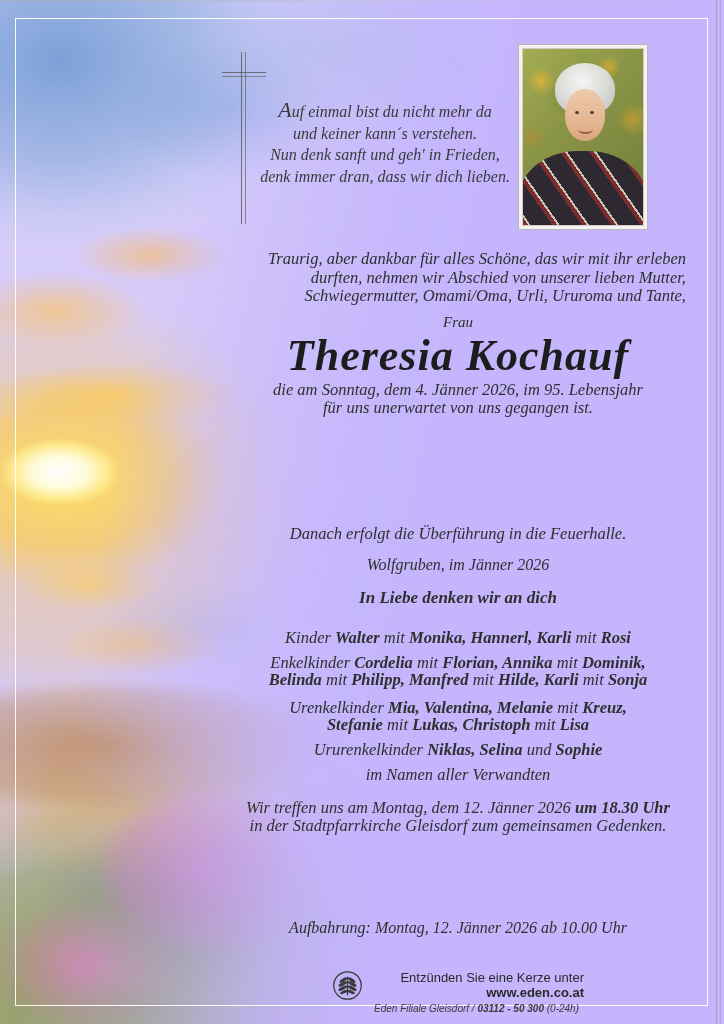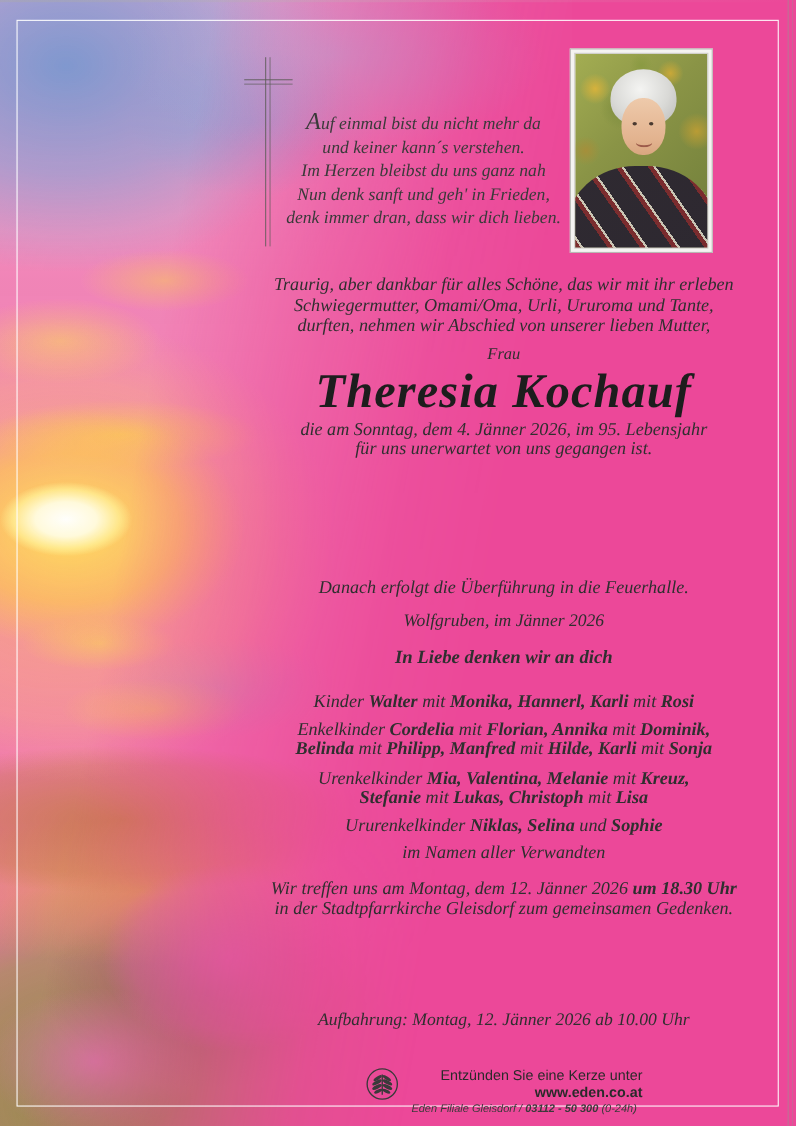--- a/index.html
+++ b/index.html
@@ -1,18 +1,18 @@
 <!DOCTYPE html>
 <html><head>
 <meta charset="utf-8">
 <style>
   html,body{margin:0;padding:0;background:#e9e9e7;}
   .page{
     position:relative; width:724px; height:1024px; margin:0 auto;
-    background:#ec4899; overflow:hidden;
+    background:#c4b5fd; overflow:hidden;
     font-family:"Liberation Serif", serif; color:#2f2f2f;
   }
   
   .landscape{
     position:absolute; left:0; top:0; width:520px; height:1024px;
     background-image:
       radial-gradient(ellipse 80px 45px at 60px 472px, rgba(255,255,255,0.98) 0%, rgba(255,252,225,0.95) 35%, rgba(255,240,150,0.75) 60%, rgba(255,235,130,0) 75%),
       radial-gradient(ellipse 220px 150px at 65px 480px, rgba(255,225,95,0.9) 0%, rgba(255,205,75,0.55) 45%, rgba(255,195,70,0) 72%),
       radial-gradient(ellipse 330px 280px at 60px 500px, rgba(252,200,90,0.5) 0%, rgba(252,205,100,0.26) 55%, rgba(252,205,100,0) 75%),
       radial-gradient(ellipse 180px 45px at 110px 395px, rgba(250,200,80,0.7) 0%, rgba(250,200,80,0) 70%),
@@ -98,21 +98,21 @@
     position:absolute; left:-8px; right:-8px; bottom:-4px; height:78px;
     border-radius:46% 46% 0 0 / 72% 72% 0 0;
     background:
       repeating-linear-gradient(55deg, rgba(42,36,48,0.95) 0 9px, rgba(122,34,44,0.9) 9px 13px, rgba(216,208,200,0.85) 13px 15px, rgba(42,36,48,0.95) 15px 24px);
   }
   
   .txt{ position:absolute; text-align:center; font-style:italic; z-index:3; }
   .col{ left:230px; width:456px; }
   .poem{ left:250px; top:99px; width:270px; font-size:16px; line-height:21.5px; color:#3a3a3a; }
   .poem-line:first-child::first-letter{ font-size:22px; }
-  .intro{ top:250px; font-size:16.5px; line-height:18.6px; }
+  .intro{ top:250px; font-size:16.5px; line-height:18.6px;text-align:right; }
   .frau{ top:314px; font-size:15px; }
   .name{ top:331px; font-size:44px; line-height:50px; font-weight:bold; color:#1d1d1d; letter-spacing:1px; }
   .died{ top:381px; font-size:16.5px; line-height:18.3px; }
   .farewell{ top:451px; font-size:16.5px; line-height:18.3px; }
   .cremation{ top:524px; font-size:16.5px; }
   .place{ top:556px; font-size:16px; }
   .inliebe{ top:588px; font-size:17px; font-weight:bold; }
   .family{ top:622px; font-size:16.5px; line-height:17.5px; }
   .family .fl{ margin-top:7px; }
   .family .fl.cont{ margin-top:0; }
@@ -150,29 +150,28 @@
         <div class="eye r"></div>
         <div class="mouth"></div>
       </div>
       <div class="shoulders"></div>
     </div>
   </div>
 
   <div class="txt poem">
     <div class="poem-line">Auf einmal bist du nicht mehr da</div>
     <div class="poem-line">und keiner kann´s verstehen.</div>
-    <div class="poem-line">Im Herzen bleibst du uns ganz nah</div>
     <div class="poem-line">Nun denk sanft und geh' in Frieden,</div>
     <div class="poem-line">denk immer dran, dass wir dich lieben.</div>
   </div>
 
   <div class="txt col intro">
     <div>Traurig, aber dankbar für alles Schöne, das wir mit ihr erleben</div>
+    <div>durften, nehmen wir Abschied von unserer lieben Mutter,</div>
     <div>Schwiegermutter, Omami/Oma, Urli, Ururoma und Tante,</div>
-    <div>durften, nehmen wir Abschied von unserer lieben Mutter,</div>
   </div>
 
   <div class="txt col frau">Frau</div>
   <div class="txt col name">Theresia Kochauf</div>
 
   <div class="txt col died">
     <div>die am Sonntag, dem 4. Jänner 2026, im 95. Lebensjahr</div>
     <div>für uns unerwartet von uns gegangen ist.</div>
   </div>
 

